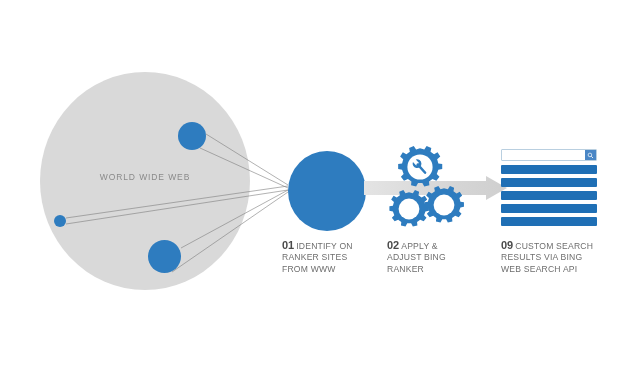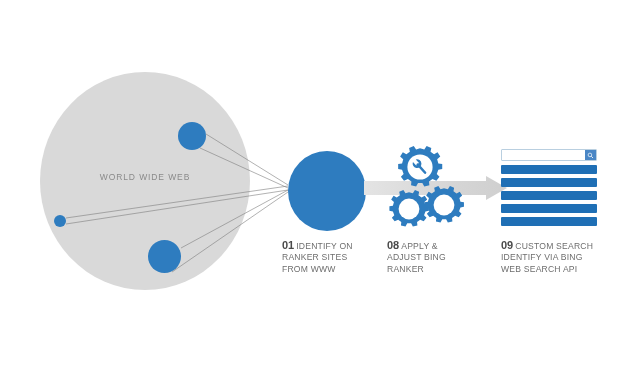--- a/index.html
+++ b/index.html
@@ -255,21 +255,21 @@
     <div class="result-bar"></div>
     <div class="result-bar"></div>
     <div class="result-bar"></div>
     <div class="result-bar"></div>
   </div>
 
   <div class="caption" id="caption-01"><span class="num">01</span><span>IDENTIFY ON
 RANKER SITES
 FROM WWW</span></div>
 
-  <div class="caption" id="caption-02"><span class="num">08</span><span>APPLY &amp;
+  <div class="caption" id="caption-02"><span class="num">02</span><span>APPLY &amp;
 ADJUST BING
 RANKER</span></div>
 
   <div class="caption" id="caption-03"><span class="num">09</span><span>CUSTOM SEARCH
-IDENTIFY VIA BING
+RESULTS VIA BING
 WEB SEARCH API</span></div>
 
 </div>
 
 </body></html>

